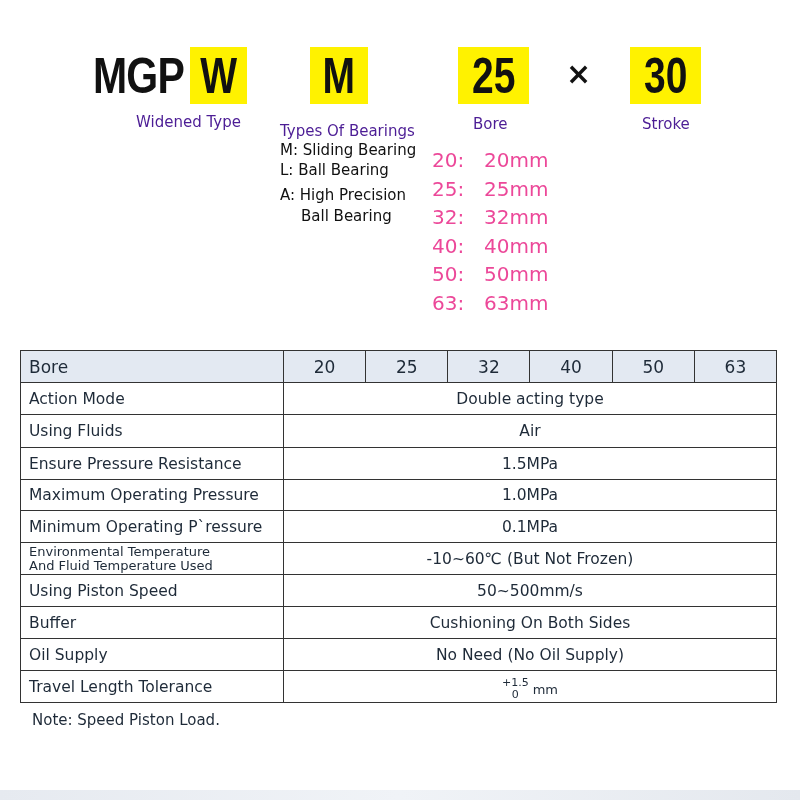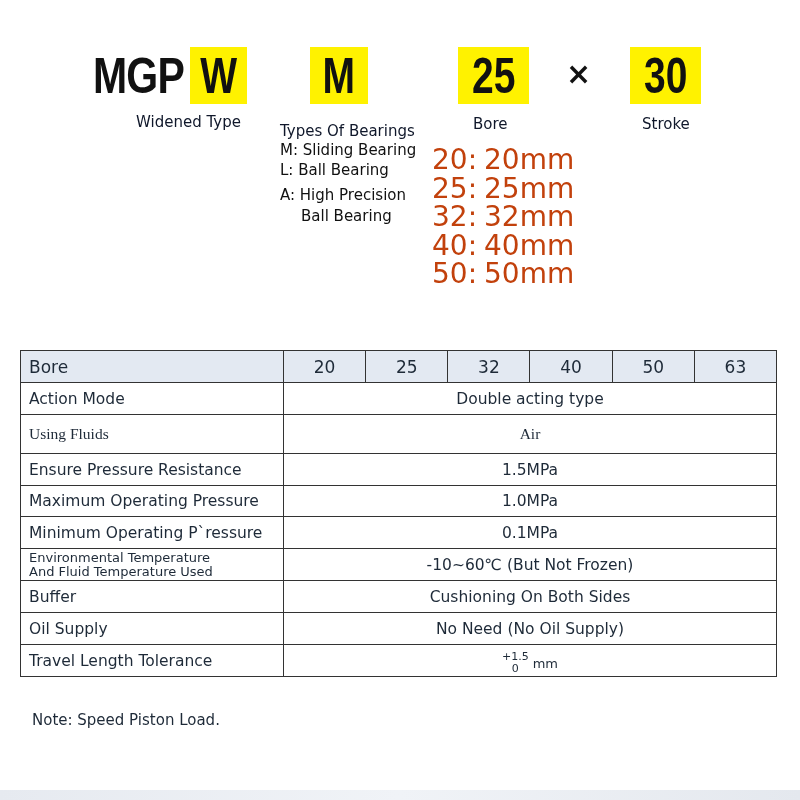--- a/index.html
+++ b/index.html
@@ -6,23 +6,23 @@
   body { width: 800px; height: 800px; position: relative; overflow: hidden; font-family: "DejaVu Sans", sans-serif; color: #1e2a38; }
   .abs { position: absolute; }
   .code {
     font-family: "Liberation Sans", sans-serif; font-weight: bold; color: #111;
     font-size: 50px; line-height: 56px; letter-spacing: -1px;
     transform: scaleX(0.82); transform-origin: left top;
   }
   .ybox { position: absolute; background: #fff200; display: flex; align-items: center; justify-content: center; }
   .ybox span { font-family: "Liberation Sans", sans-serif; font-weight: bold; color: #111; font-size: 50px; transform: scaleX(0.78); display: inline-block; }
   .times { font-family: "DejaVu Sans", sans-serif; font-weight: bold; font-size: 30px; color: #111; }
-  .cap { font-size: 15px; color: #0f172a; white-space: nowrap; }
+  .cap { font-size: 15px; color: #4c1d95; white-space: nowrap; }
   .bearing { font-size: 15px; color: #111; line-height: 20px; white-space: nowrap; }
-  .bore-list { font-size: 28px; color: #c2410c; line-height: 28.6px; font-family: "DejaVu Sans", sans-serif; white-space: nowrap; }
+  .bore-list { font-size: 20px; color: #ec4899; line-height: 28.6px; font-family: "DejaVu Sans", sans-serif; white-space: nowrap; }
   .bore-list .k { display: inline-block; width: 52px; }
   table.spec { position: absolute; left: 20px; top: 350px; width: 757px; border-collapse: collapse; font-size: 15.5px; color: #1e2a38; }
   table.spec td { border: 1.5px solid #333; padding: 0 8px; white-space: nowrap; overflow: hidden; }
   table.spec tr.head td { background: #e3e9f2; height: 31px; font-size: 17px; }
   table.spec tr.head td.num { text-align: center; }
   table.spec td.val { text-align: center; }
   table.spec td.label { width: 246px; }
   .two-line { line-height: 14px; font-size: 13px; }
   .tol { display: inline-flex; align-items: center; }
   .tol .stack { display: inline-flex; flex-direction: column; font-size: 11px; line-height: 12px; align-items: center; margin-right: 4px; justify-content: space-between; }
@@ -60,38 +60,39 @@
   <div class="bearing" style="margin-top:5px;">A: High Precision</div>
   <div class="bearing" style="padding-left:21px; margin-top:1px;">Ball Bearing</div>
 </div>
 
 <div class="abs bore-list" style="left:432px; top:146px;">
   <div><span class="k">20:</span><span>20mm</span></div>
   <div><span class="k">25:</span><span>25mm</span></div>
   <div><span class="k">32:</span><span>32mm</span></div>
   <div><span class="k">40:</span><span>40mm</span></div>
   <div><span class="k">50:</span><span>50mm</span></div>
+  <div><span class="k">63:</span><span>63mm</span></div>
 </div>
 
 <table class="spec">
   <tbody>
       <tr class="head">
     <td class="label">Bore</td>
     <td class="num">20</td>
     <td class="num">25</td>
     <td class="num">32</td>
     <td class="num">40</td>
     <td class="num">50</td>
     <td class="num">63</td>
   </tr>
   <tr style="height:32px;padding-left:19px;">
     <td class="label">Action Mode</td>
     <td class="val" colspan="6">Double acting type</td>
   </tr>
-  <tr style="height:39px;font-family:Liberation Serif, serif;">
+  <tr style="height:33px;">
     <td class="label">Using Fluids</td>
     <td class="val" colspan="6">Air</td>
   </tr>
   <tr style="height:32px;">
     <td class="label">Ensure Pressure Resistance</td>
     <td class="val" colspan="6">1.5MPa</td>
   </tr>
   <tr style="height:31px;">
     <td class="label">Maximum Operating Pressure</td>
     <td class="val" colspan="6">1.0MPa</td>
@@ -99,20 +100,24 @@
   <tr style="height:32px;">
     <td class="label">Minimum Operating P`ressure</td>
     <td class="val" colspan="6">0.1MPa</td>
   </tr>
   <tr style="height:32px;">
     <td class="label two-line">
       <div>Environmental Temperature</div>
       <div>And Fluid Temperature Used</div>
     </td>
     <td class="val" colspan="6">-10~60℃ (But Not Frozen)</td>
+  </tr>
+  <tr style="height:32px;">
+    <td class="label">Using Piston Speed</td>
+    <td class="val" colspan="6">50~500mm/s</td>
   </tr>
   <tr style="height:32px;">
     <td class="label">Buffer</td>
     <td class="val" colspan="6">Cushioning On Both Sides</td>
   </tr>
   <tr style="height:32px;">
     <td class="label">Oil Supply</td>
     <td class="val" colspan="6">No Need (No Oil Supply)</td>
   </tr>
   <tr style="height:32px;margin-left:28px;">

